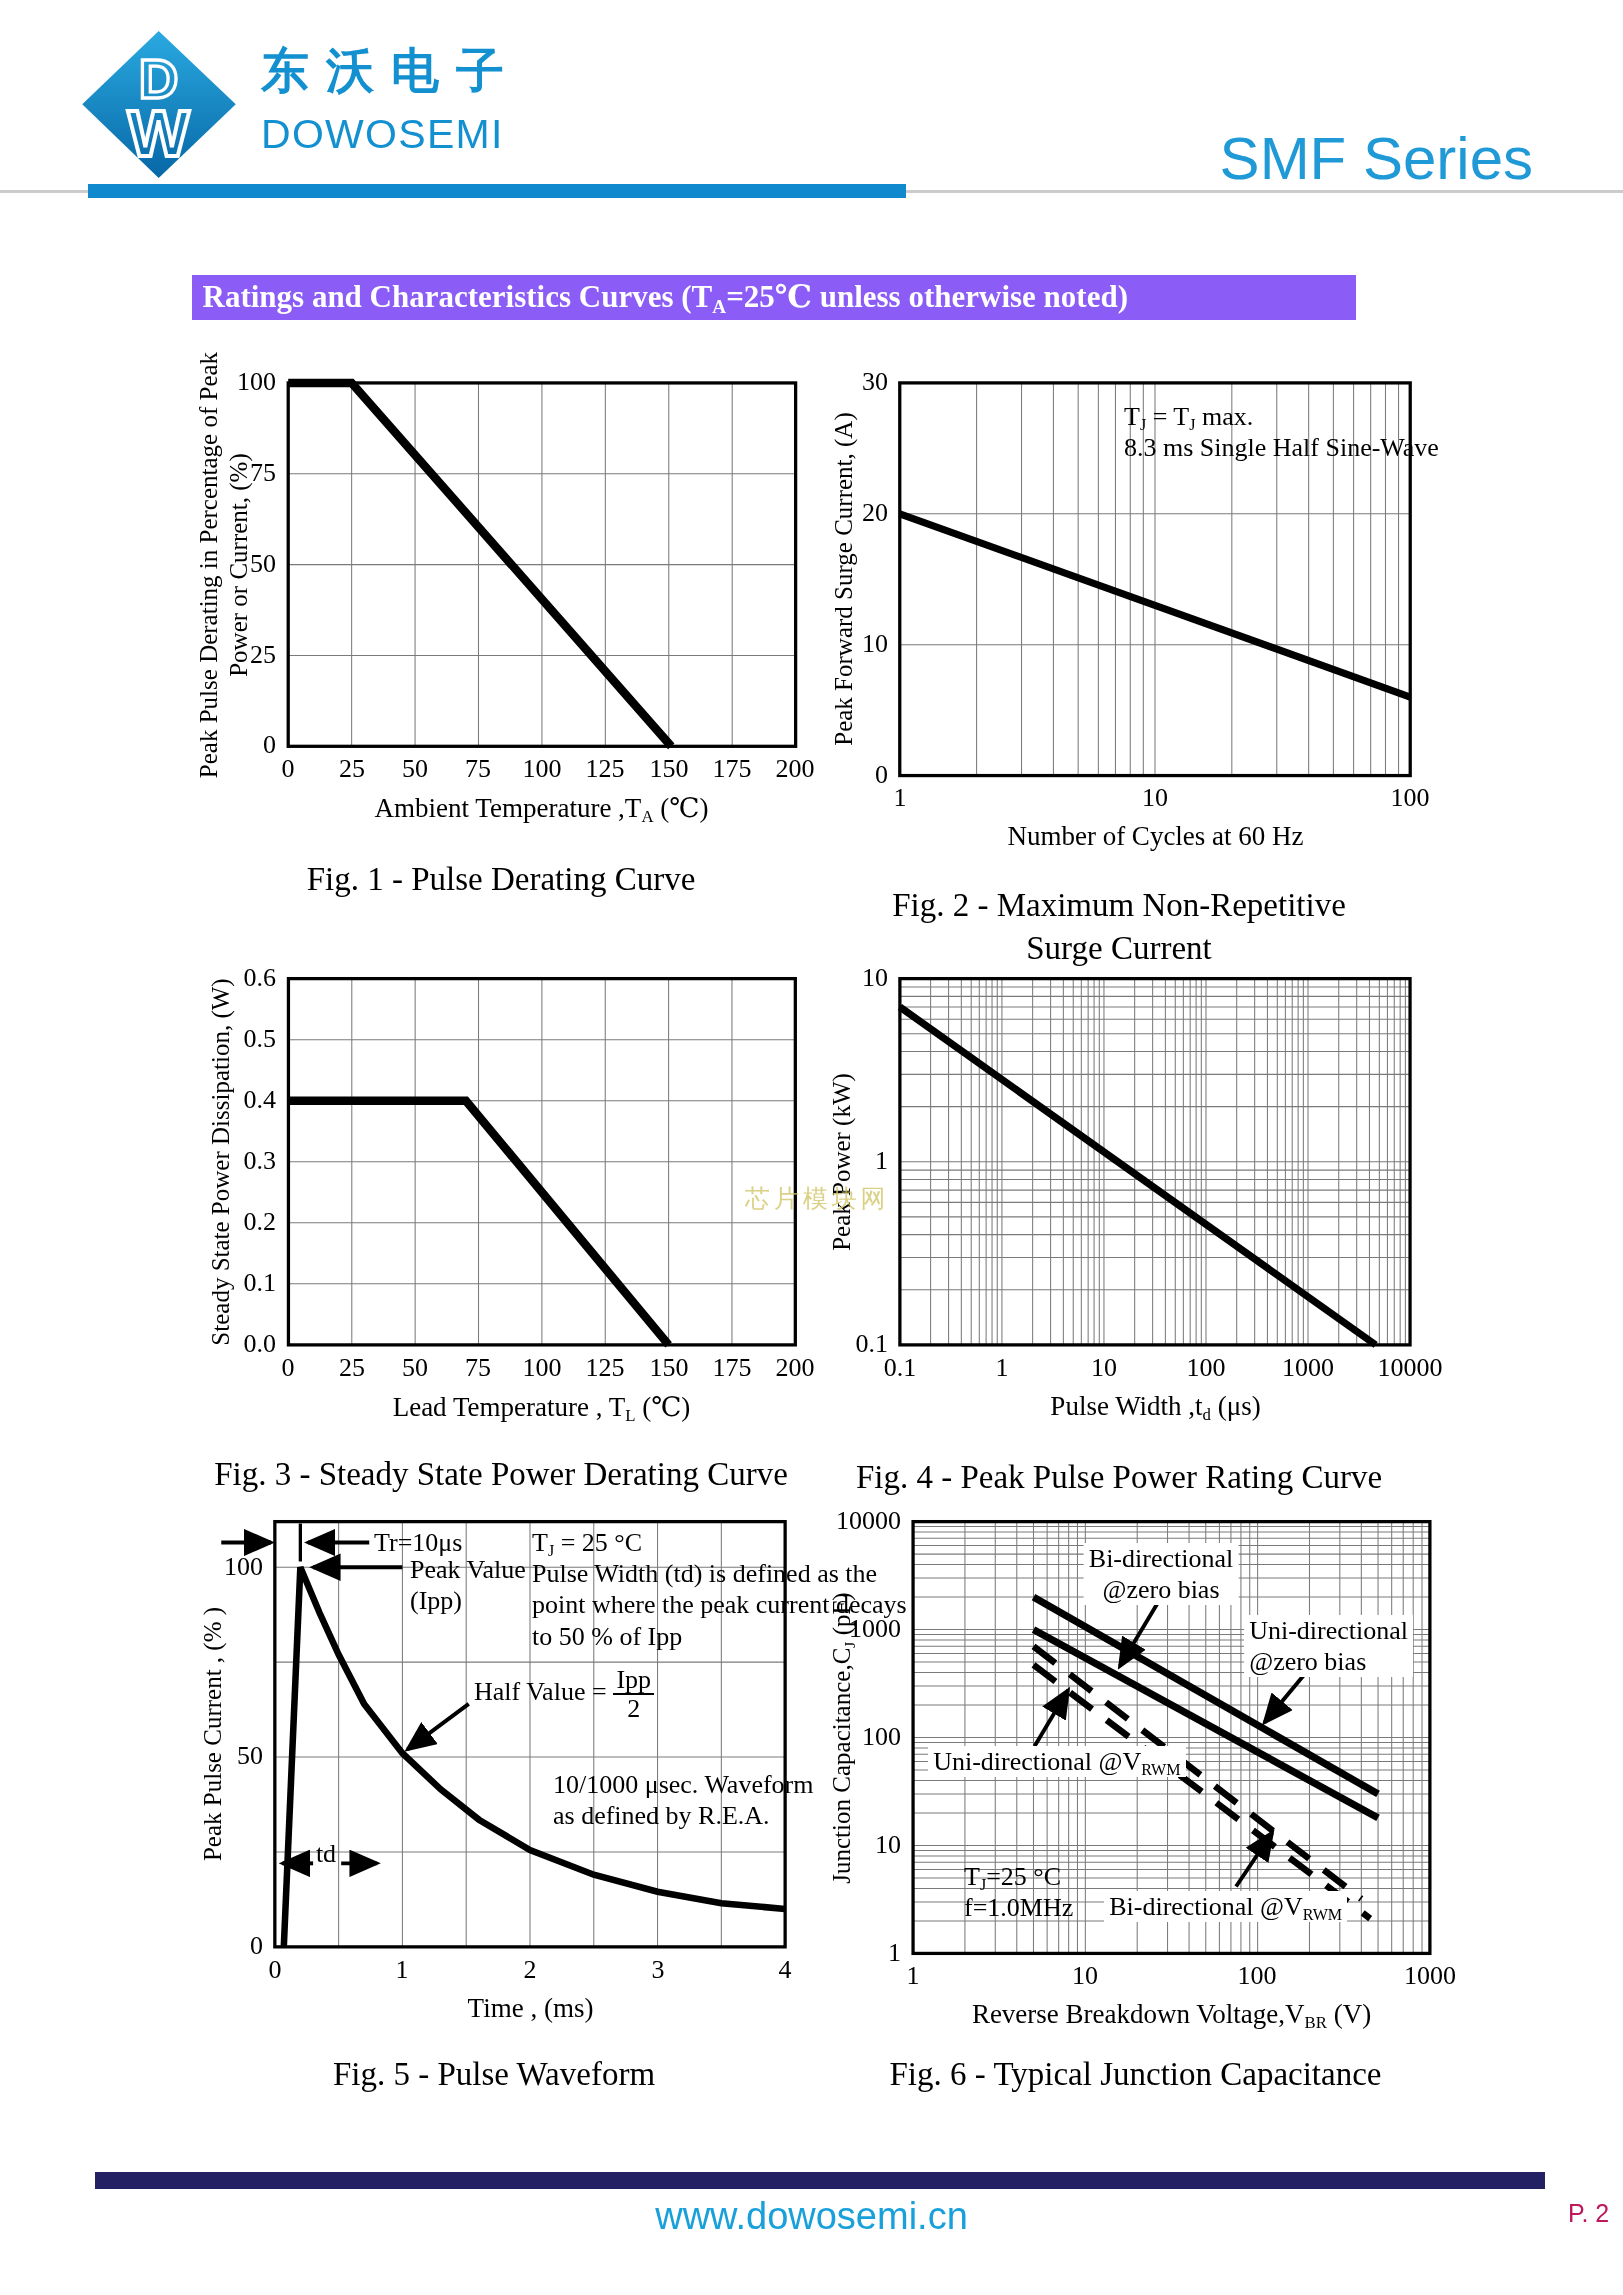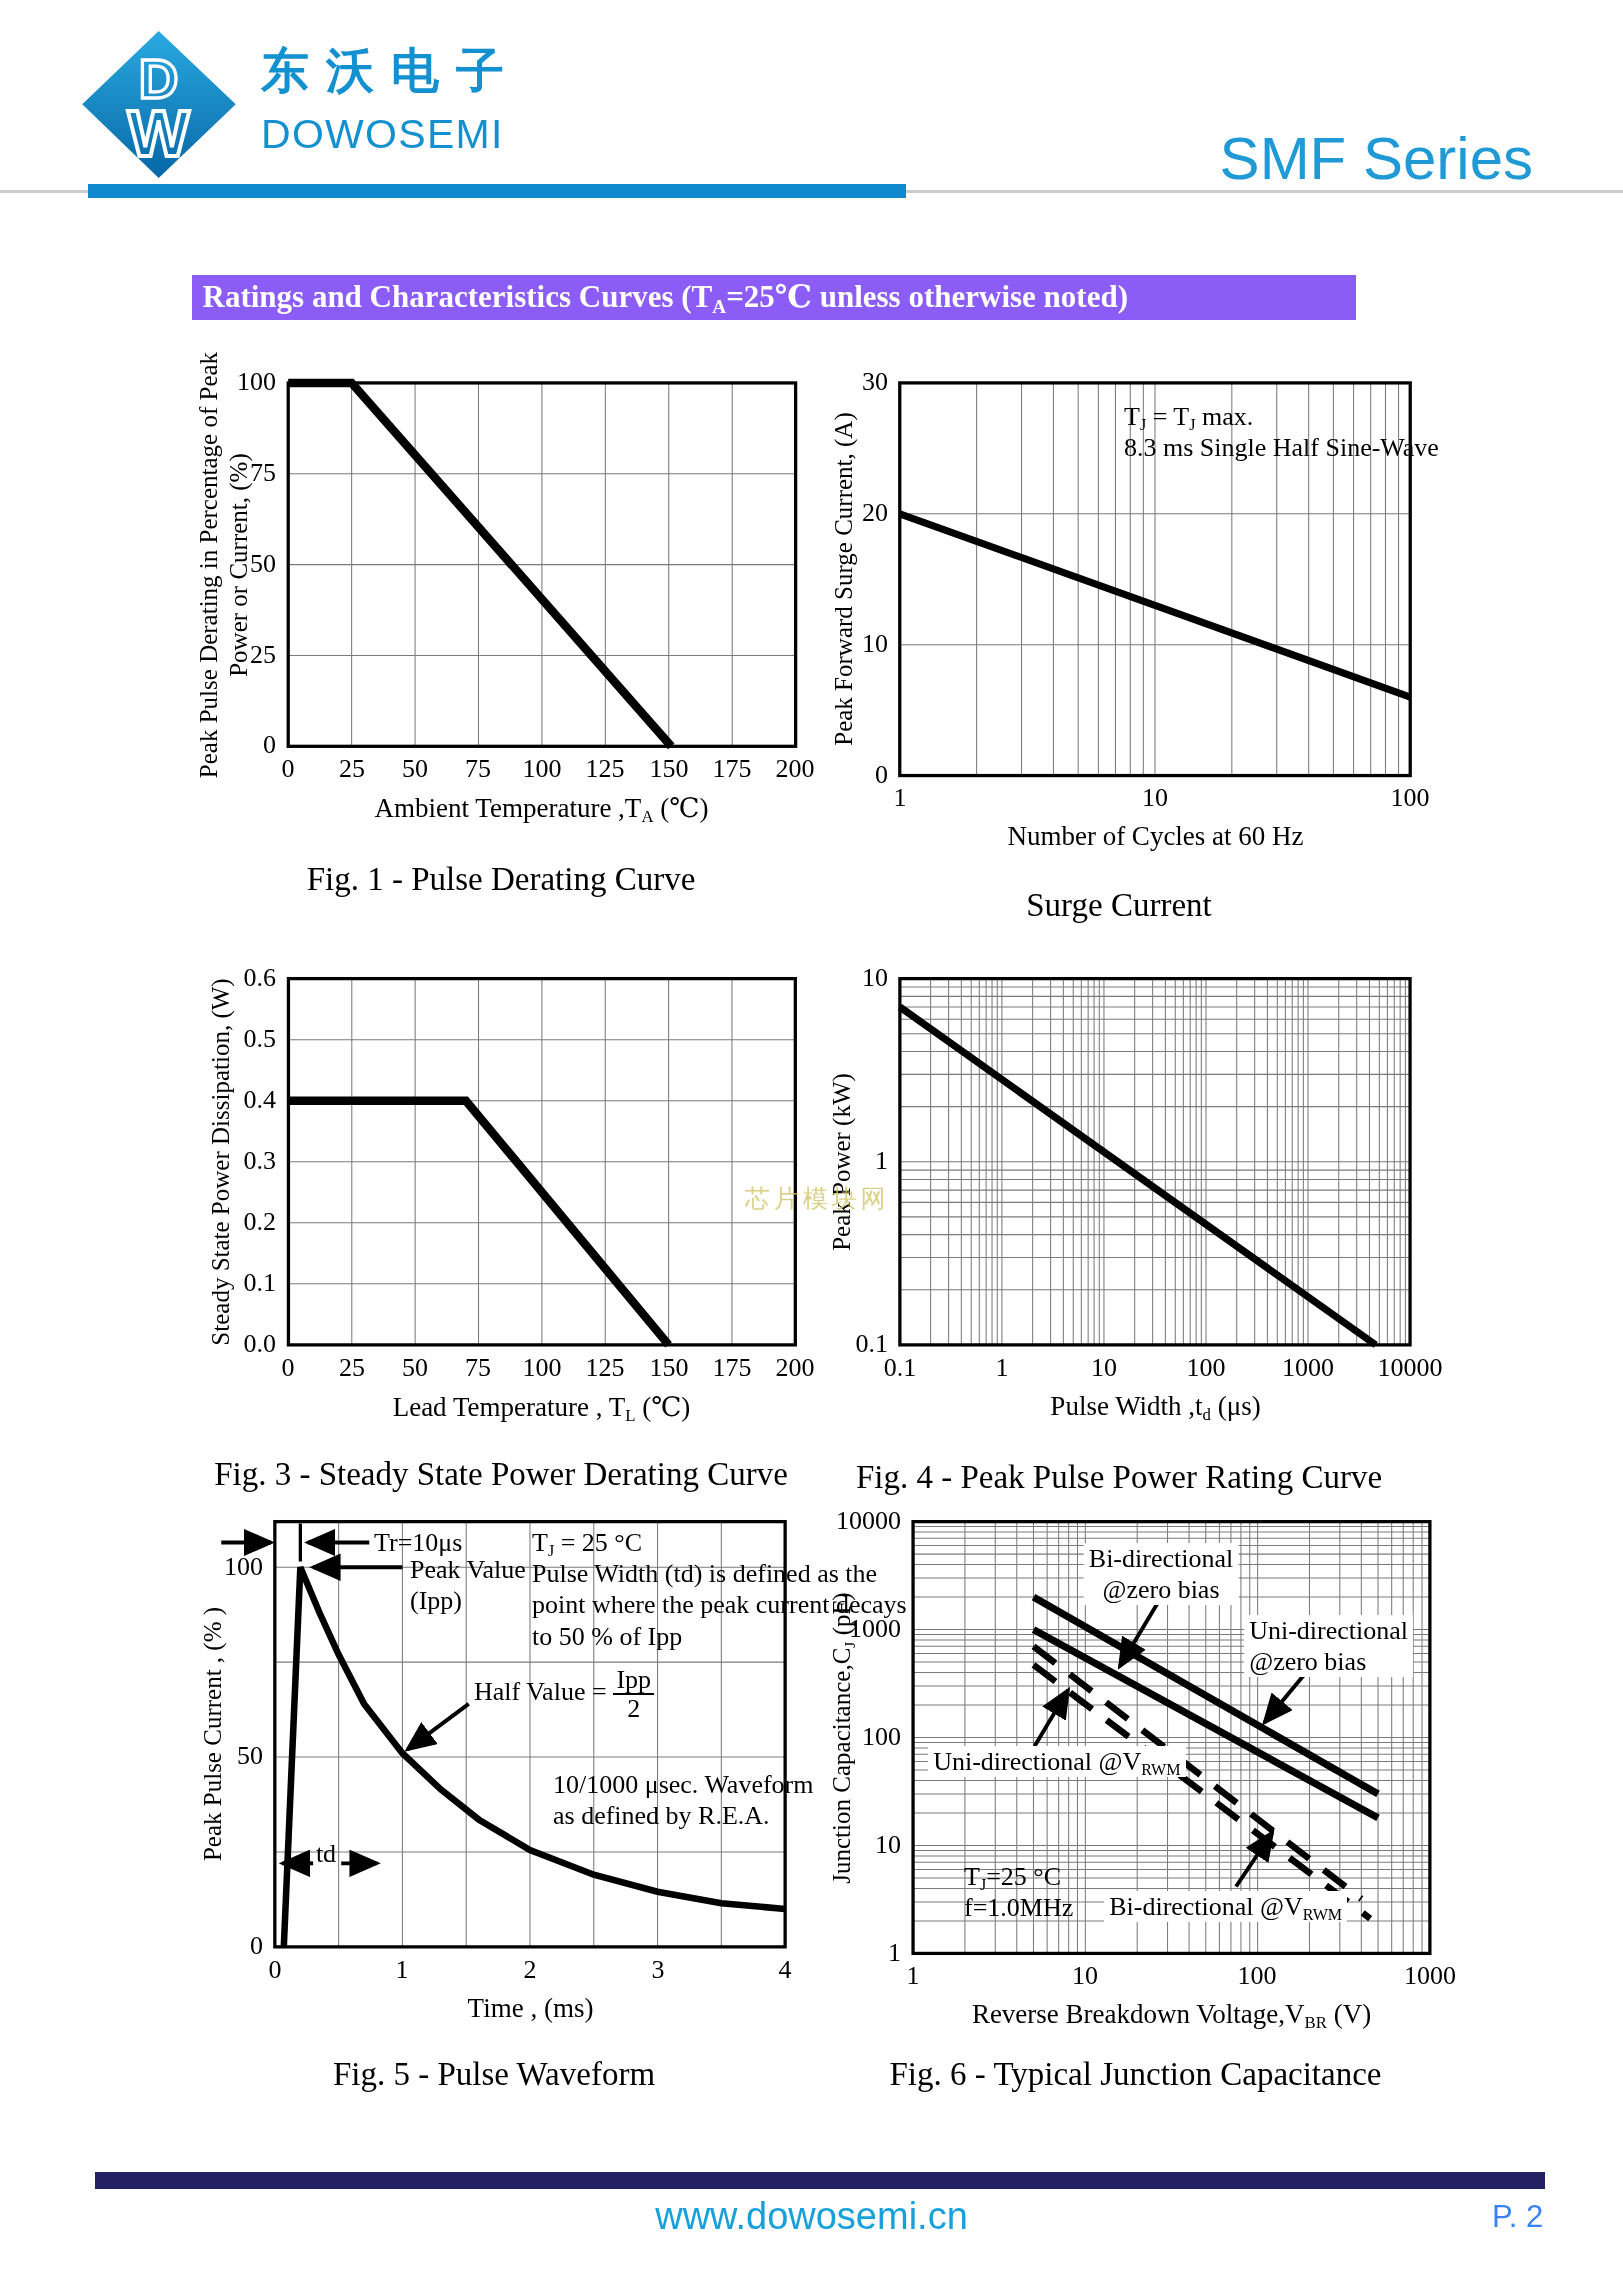--- a/index.html
+++ b/index.html
@@ -42,22 +42,22 @@
   .caption{display:block;text-align:center;font-size:33px;line-height:1.32}
   .frac{display:inline-block;vertical-align:middle;text-align:center;line-height:1.05}
   .frac .num{display:block;border-bottom:2px solid #000;padding:0 3.3px}
   .frac .den{display:block}
   
   .watermark{position:absolute;left:745px;top:1182px;font-size:25px;color:#cfc25e;opacity:.75;
     letter-spacing:3.9px;font-family:"DejaVu Sans",sans-serif;white-space:nowrap}
   .footer-bar{position:absolute;left:95px;top:2172px;width:1450px;height:17px;background:#232063}
   .footer-site{position:absolute;left:0;top:2195px;width:1623px;text-align:center;
     font-family:"Liberation Sans","DejaVu Sans",sans-serif;font-size:38px;color:#18a0db}
-  .footer-page{position:absolute;left:1492px;top:2199px;font-family:"Liberation Sans","DejaVu Sans",sans-serif;
-    font-size:31px;color:#3b82f6;white-space:nowrap}
+  .footer-page{position:absolute;left:1568px;top:2199px;font-family:"Liberation Sans","DejaVu Sans",sans-serif;
+    font-size:25px;color:#be185d;white-space:nowrap}
 </style>
 </head>
 <body>
 
 <header>
   <svg class="logo" viewBox="0 0 235 225">
     <defs>
       <linearGradient id="lgrad" x1="0" y1="0" x2="0" y2="1">
         <stop offset="0" stop-color="#2aa9e0"></stop>
         <stop offset="1" stop-color="#0767a6"></stop>
@@ -168,20 +168,21 @@
         </div>
         <div class="axis-label-y" style="left: 36px; top: 219px;">
           <div>Peak Forward Surge Current, (A)</div>
         </div>
         <div class="annot" style="left: 316px; top: 41px;">
           <div>T<sub>J</sub> = T<sub>J</sub> max.</div>
           <div>8.3 ms Single Half Sine-Wave</div>
         </div>
       </div>
     <figcaption class="caption" style="margin-top: 6.5px;">
+        <div>Fig. 2 - Maximum Non-Repetitive</div>
         <div>Surge Current</div>
       </figcaption>
   </figure>
   <figure class="chart" id="fig3">
     <div class="chart-canvas" style="width: 622px; height: 484px;">
         <svg width="622" height="484" viewBox="0 0 950 740">
           <line x1="246.875" y1="30" x2="246.875" y2="590" stroke="#7a7a7a" stroke-width="1.6"></line>
           <line x1="343.75" y1="30" x2="343.75" y2="590" stroke="#7a7a7a" stroke-width="1.6"></line>
           <line x1="440.625" y1="30" x2="440.625" y2="590" stroke="#7a7a7a" stroke-width="1.6"></line>
           <line x1="537.5" y1="30" x2="537.5" y2="590" stroke="#7a7a7a" stroke-width="1.6"></line>

